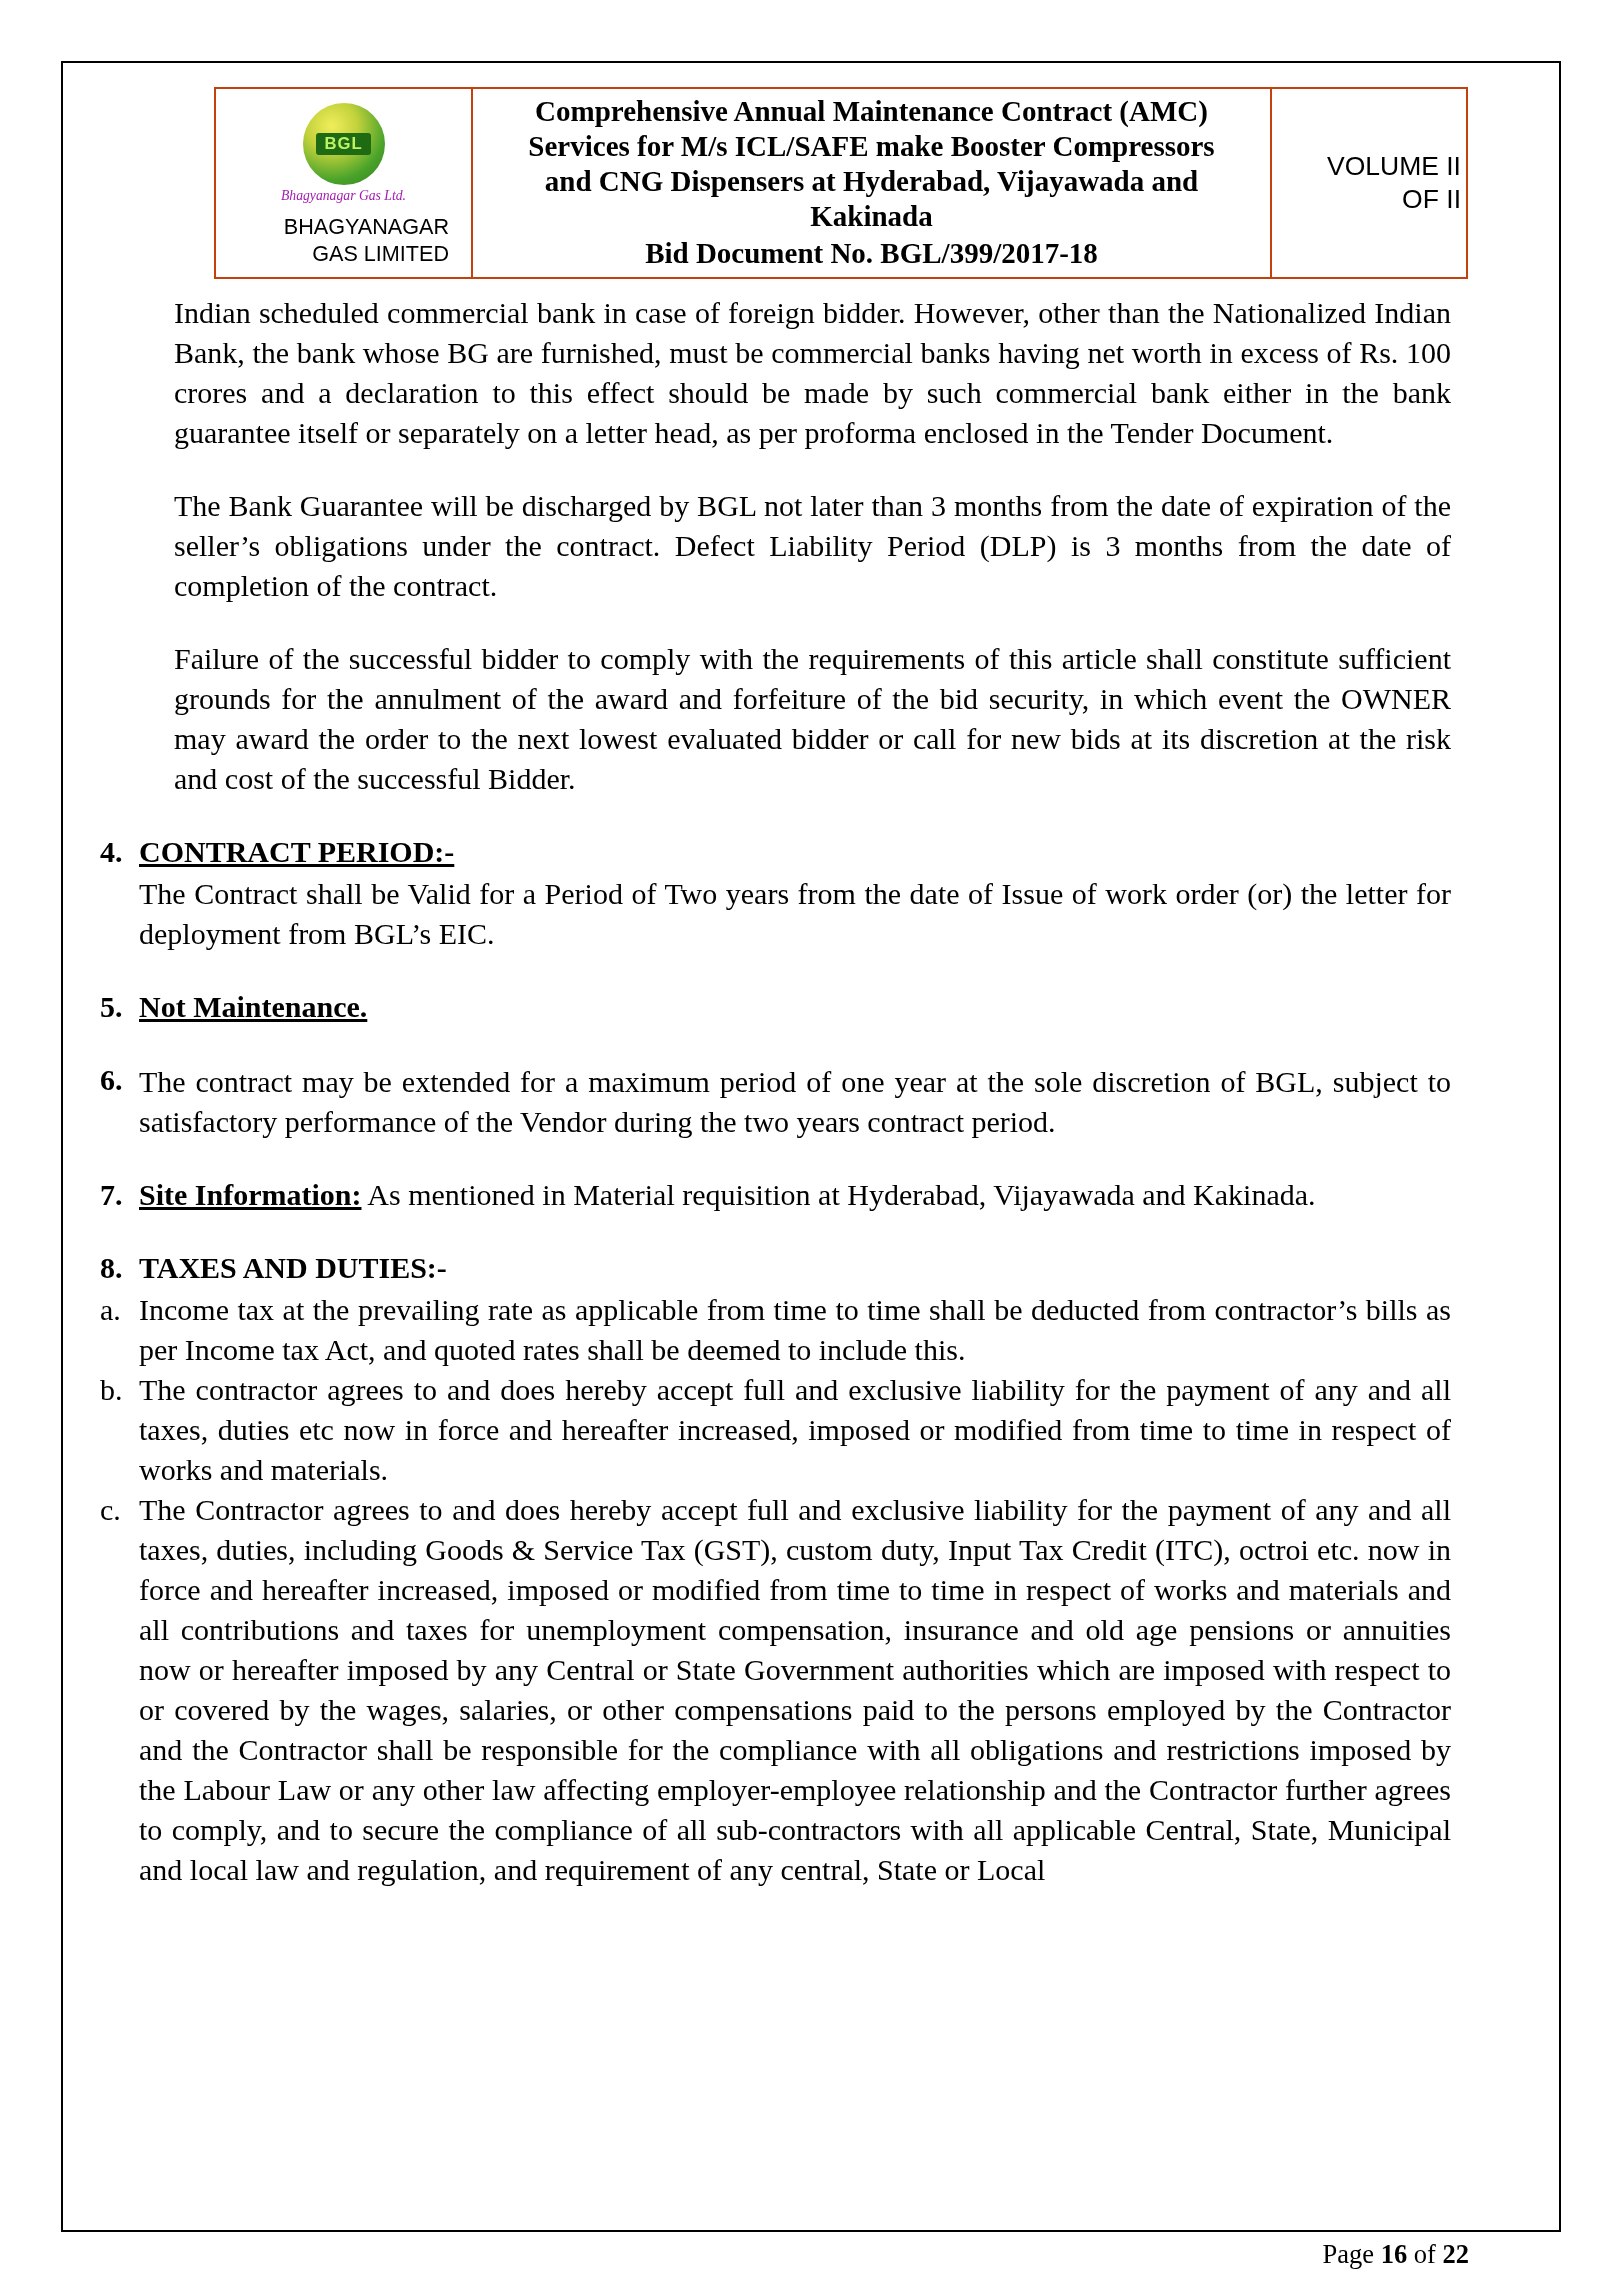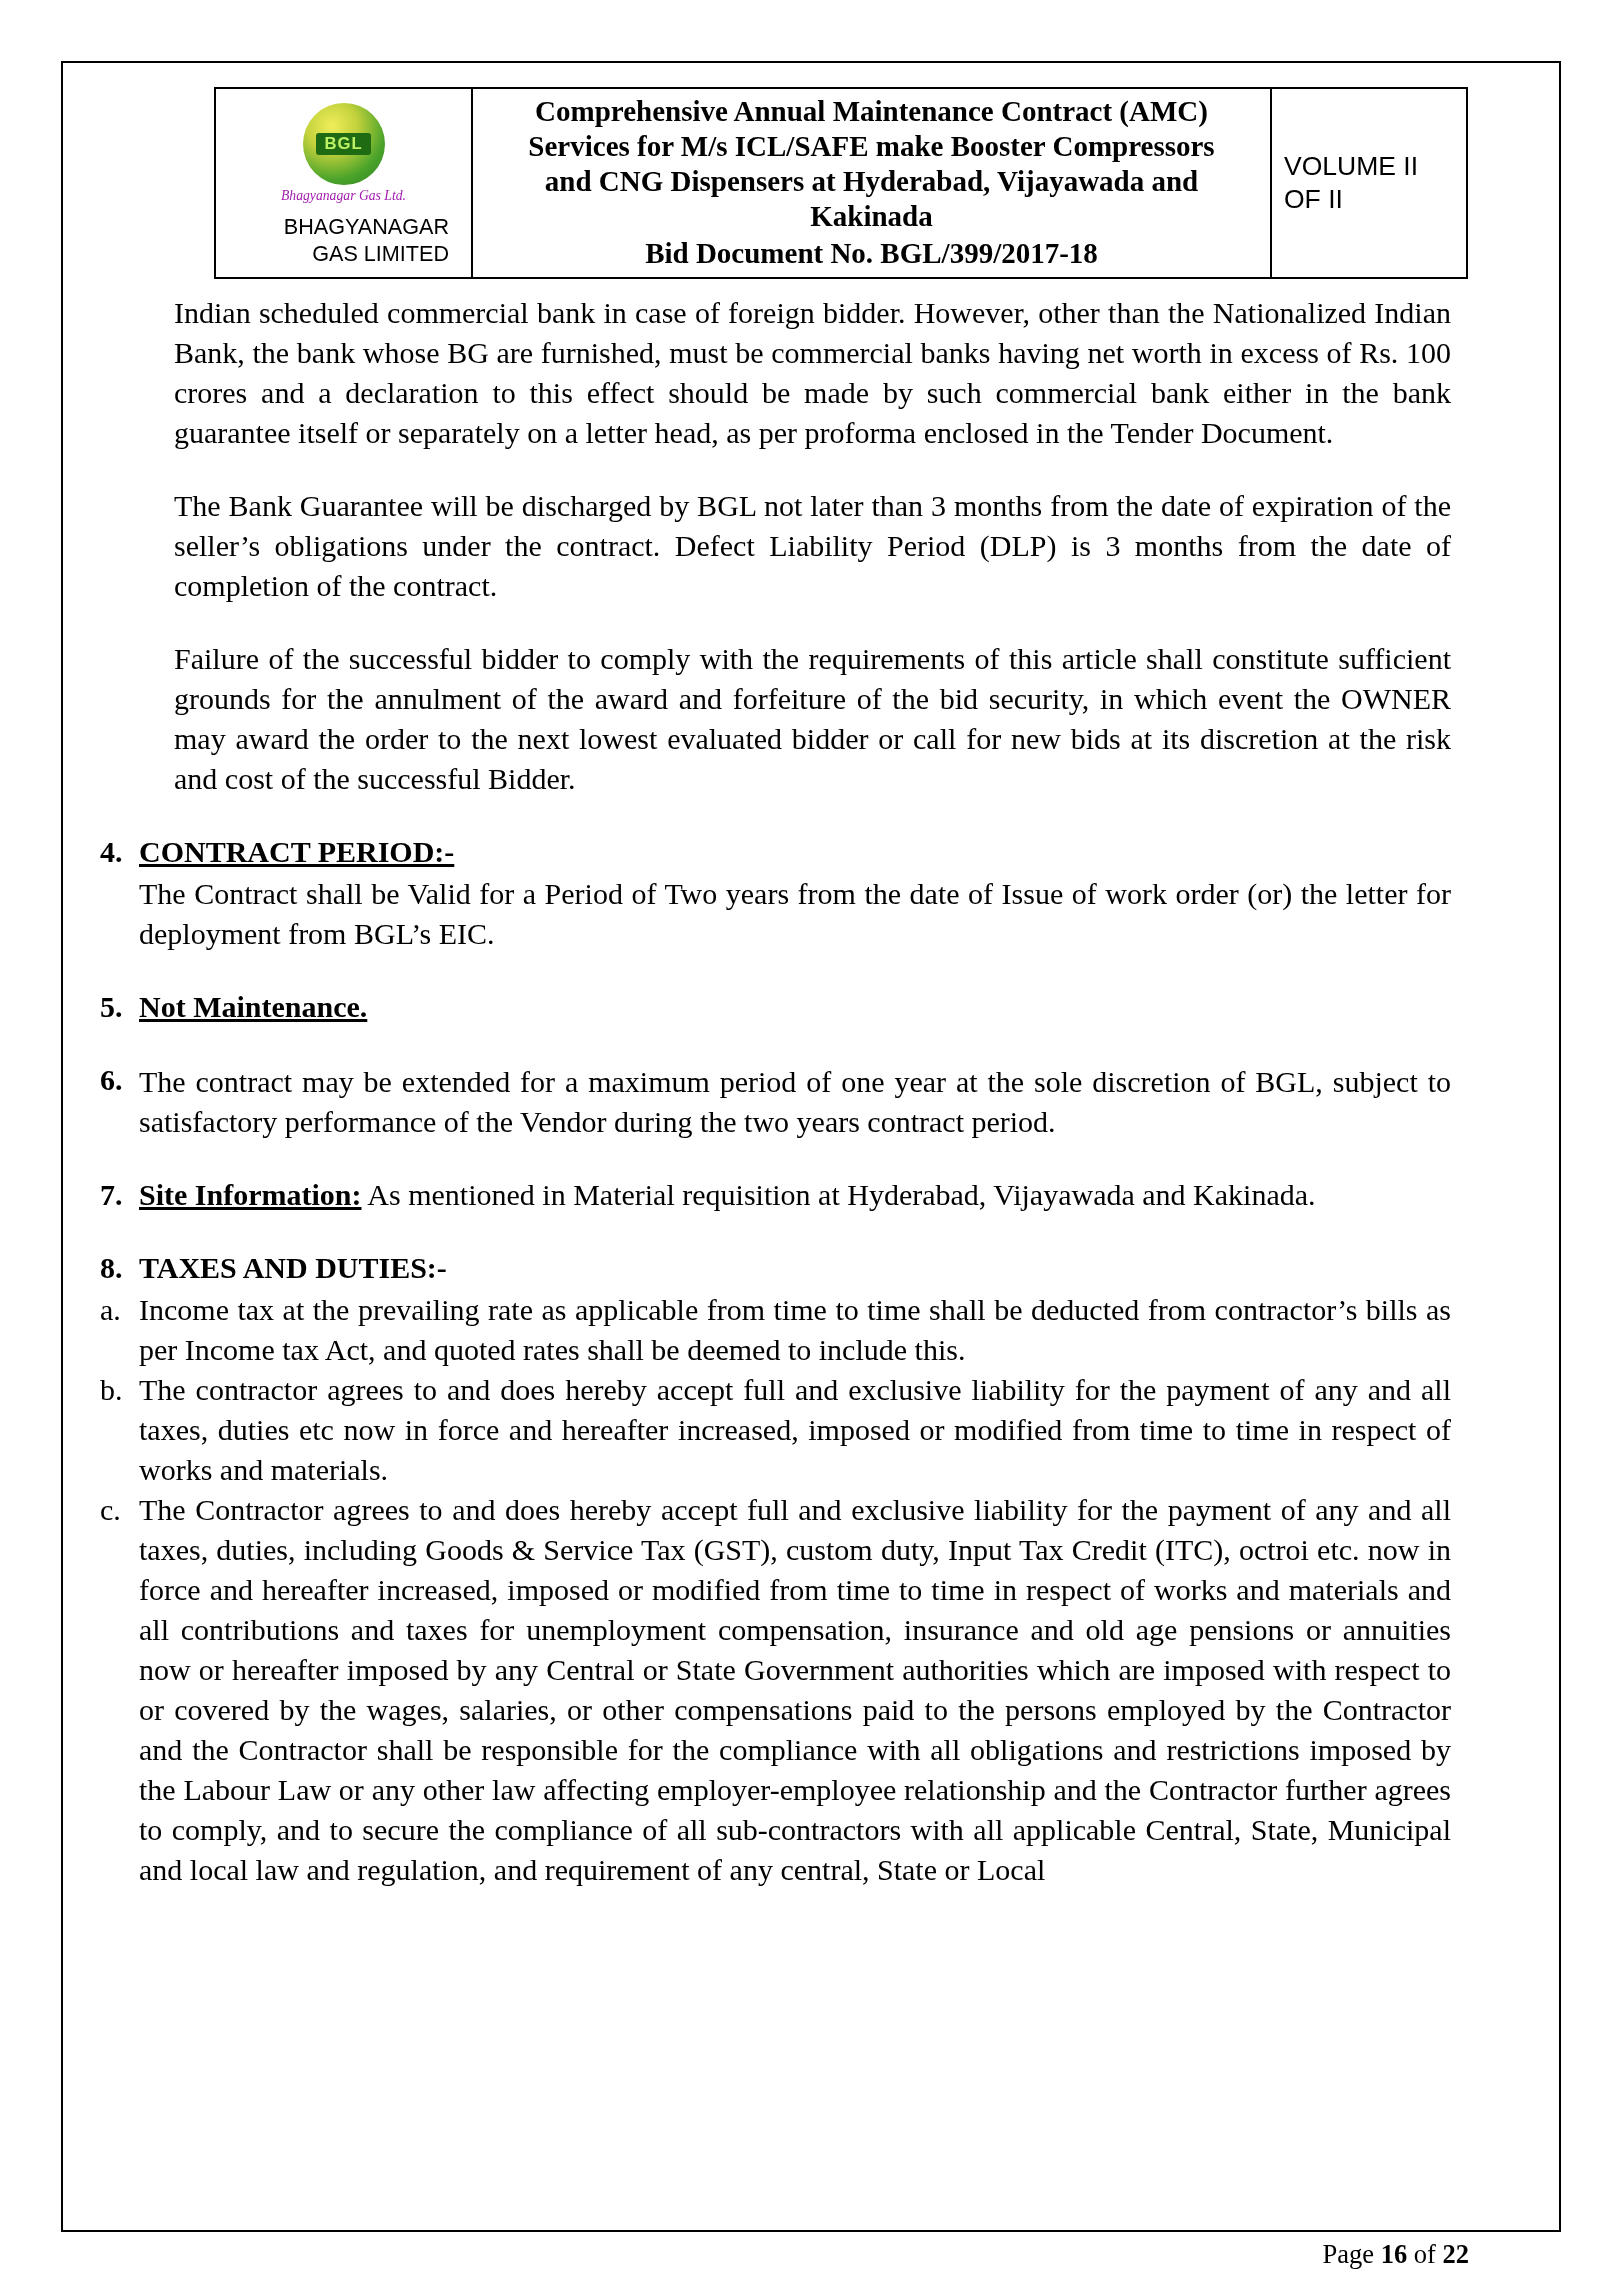--- a/index.html
+++ b/index.html
@@ -14,27 +14,27 @@
     position: absolute; left: 61px; top: 61px;
     width: 1500px; height: 2171px;
     border: 2px solid #000; box-sizing: border-box;
     overflow: hidden;
   }
   
   table.header {
     border-collapse: collapse; table-layout: fixed;
     margin: 23.5px 0 0 151px; width: 1252px;
   }
-  table.header td { border: 2px solid #000000; vertical-align: middle; box-sizing: border-box; }
+  table.header td { border: 2px solid #c2410c; vertical-align: middle; box-sizing: border-box; }
   td.logo-cell  { width: 257px; text-align: center; vertical-align: top; padding: 7.8px 3.9px 3.9px 3.9px; }
   td.title-cell { width: 799px; text-align: center; padding: 5.9px 34px; }
   td.volume-cell{
-    width: 196px; text-align: left;
+    width: 196px; text-align: right;
     font-family: "Liberation Sans", sans-serif;
-    font-size: 26.5px; line-height: 33px; padding: 12px;
+    font-size: 26.5px; line-height: 33px; padding: 5px;
   }
   .doc-title { font-weight: bold; font-size: 29px; line-height: 35px; }
   .bid-no    { font-weight: bold; font-size: 29px; line-height: 35px; margin-top: 2px; }
 
   .logo-circle {
     width: 82px; height: 82px; border-radius: 50%;
     margin: 0 auto;
     background: radial-gradient(circle at 35% 28%, #f0ee5a 0%, #c3d23c 32%, #4aa32a 68%, #2e7d1e 100%);
     display: flex; align-items: center; justify-content: center;
   }

